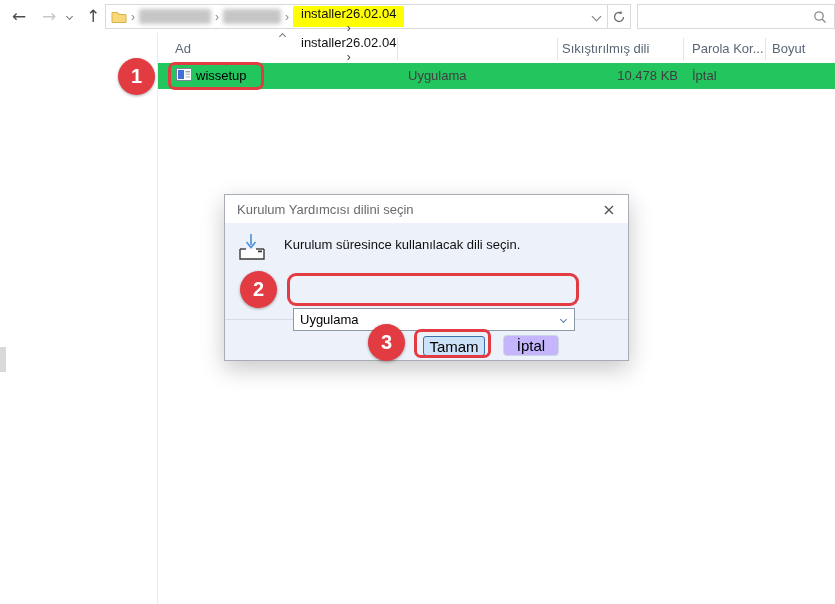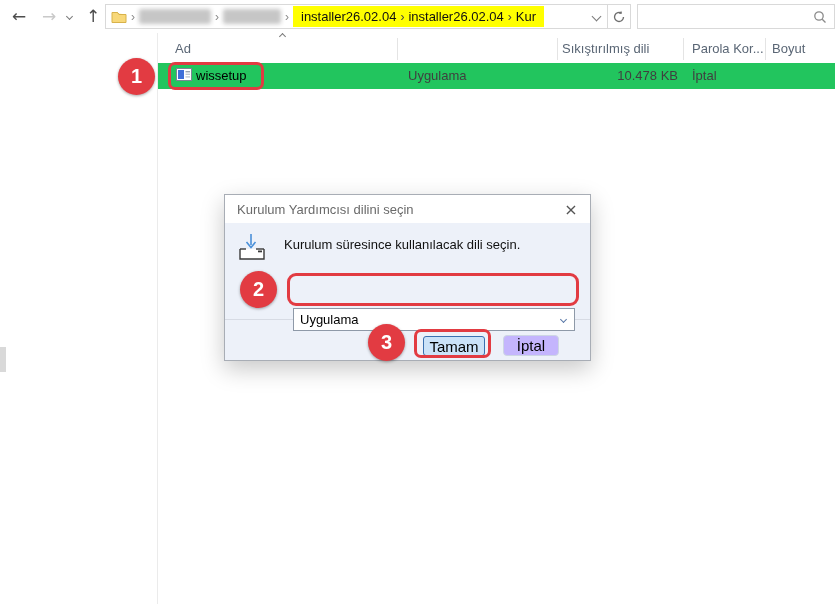--- a/index.html
+++ b/index.html
@@ -16,21 +16,21 @@
   .chev.down { transform:rotate(45deg); }
   .chev.up { transform:rotate(-135deg); }
   .chev.small { width:5px; height:5px; }
 
   .addressbar { position:absolute; left:105px; top:4px; width:526px; height:25px; border:1px solid #d9d9d9;
                 background:#fff; display:flex; align-items:center; padding-left:5px; }
   .crumb-sep { color:#8a8a8a; font-size:12px; margin:0 4px; }
   .blurseg { height:15px; border-radius:2px; background:#c6c6c6; filter:blur(2px); }
   .blurseg.b1 { width:72px; }
   .blurseg.b2 { width:58px; }
-  .hl-path { display:flex; align-items:center; height:21px; padding:0 8px; font-size:13px; color:#111; }
+  .hl-path { display:flex; align-items:center; height:21px; padding:0 8px; font-size:13px; color:#111;flex-direction:column; }
   .hl-path .seg { white-space:nowrap; }
   .hl-path .crumb-sep { color:#444; }
   .addr-right { margin-left:auto; display:flex; align-items:center; height:100%; }
   .addr-drop { width:22px; display:flex; align-items:center; justify-content:center; height:100%; }
   .addr-divider { width:1px; height:100%; background:#d9d9d9; }
   .refresh-btn { width:22px; height:100%; display:flex; align-items:center; justify-content:center; }
 
   .searchbox { position:absolute; left:637px; top:4px; width:198px; height:25px; border:1px solid #d9d9d9;
                background:#fff; display:flex; align-items:center; }
   .searchbox input { flex:1; border:none; outline:none; height:100%; padding:0 6px; font-size:12px;
@@ -63,21 +63,21 @@
                 box-shadow:0 1px 3px rgba(0,0,0,0.35); z-index:30; }
   .s1 { left:118px; top:58px; }
   .s2 { left:240px; top:271px; }
   .s3 { left:368px; top:324px; }
   .redbox { position:absolute; border:3px solid #e23b42; border-radius:7px; z-index:25; pointer-events:none; }
   .rb-file { left:168px; top:62px; width:96px; height:28px; }
   .rb-combo { left:287px; top:273px; width:292px; height:33px; border-radius:9px; }
   .rb-ok { left:414px; top:329px; width:77px; height:29px; }
 
   
-  .dialog { position:absolute; left:224px; top:194px; width:367px; height:167px; background:#fff;
+  .dialog { position:absolute; left:224px; top:194px; width:405px; height:167px; background:#fff;
             border:1px solid #a8adb5; box-shadow:0 8px 22px rgba(0,0,0,0.22); z-index:10; }
   .dlg-title { position:absolute; left:0; top:0; right:0; height:28px; background:#fff;
                display:flex; align-items:center; padding:0 10px 0 12px; }
   .dlg-title .txt { font-size:13px; color:#6a6a6a; flex:1; }
   .dlg-close { width:18px; height:18px; display:flex; align-items:center; justify-content:center;
                font-size:16px; color:#555; font-family:"DejaVu Sans",sans-serif; }
   .dlg-body { position:absolute; left:0; top:28px; right:0; height:97px; background:#edf1f9; border-bottom:1px solid #d7dbe4; }
   .dlg-msg { position:absolute; left:59px; top:14px; font-size:13px; color:#111; }
   .setup-ico { position:absolute; left:13px; top:9px; }
   .combo { position:absolute; left:68px; top:85px; width:282px; height:23px; background:#fff;

